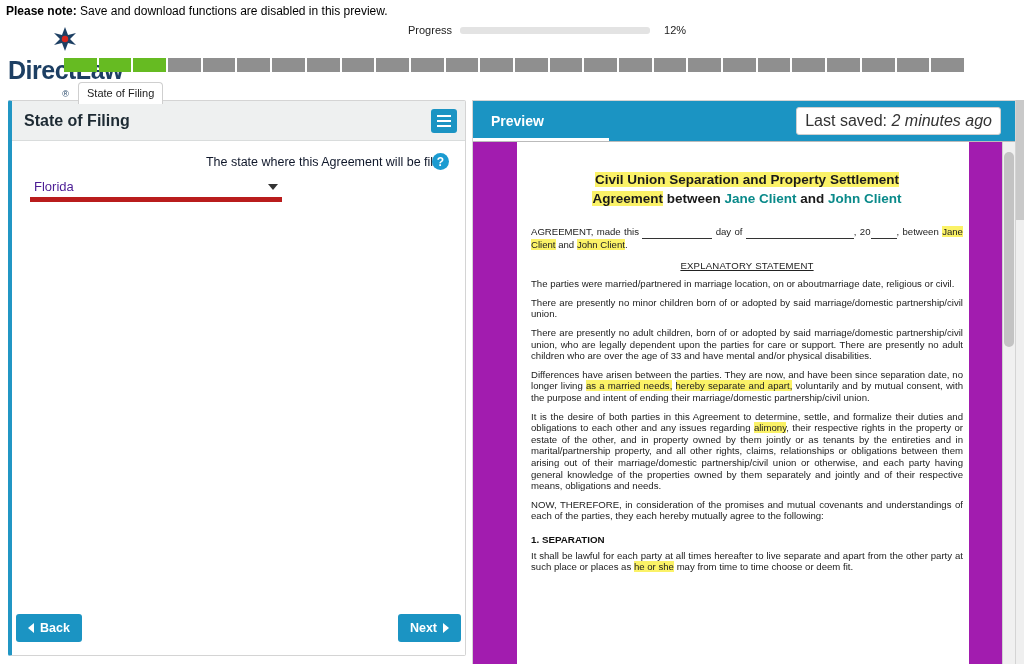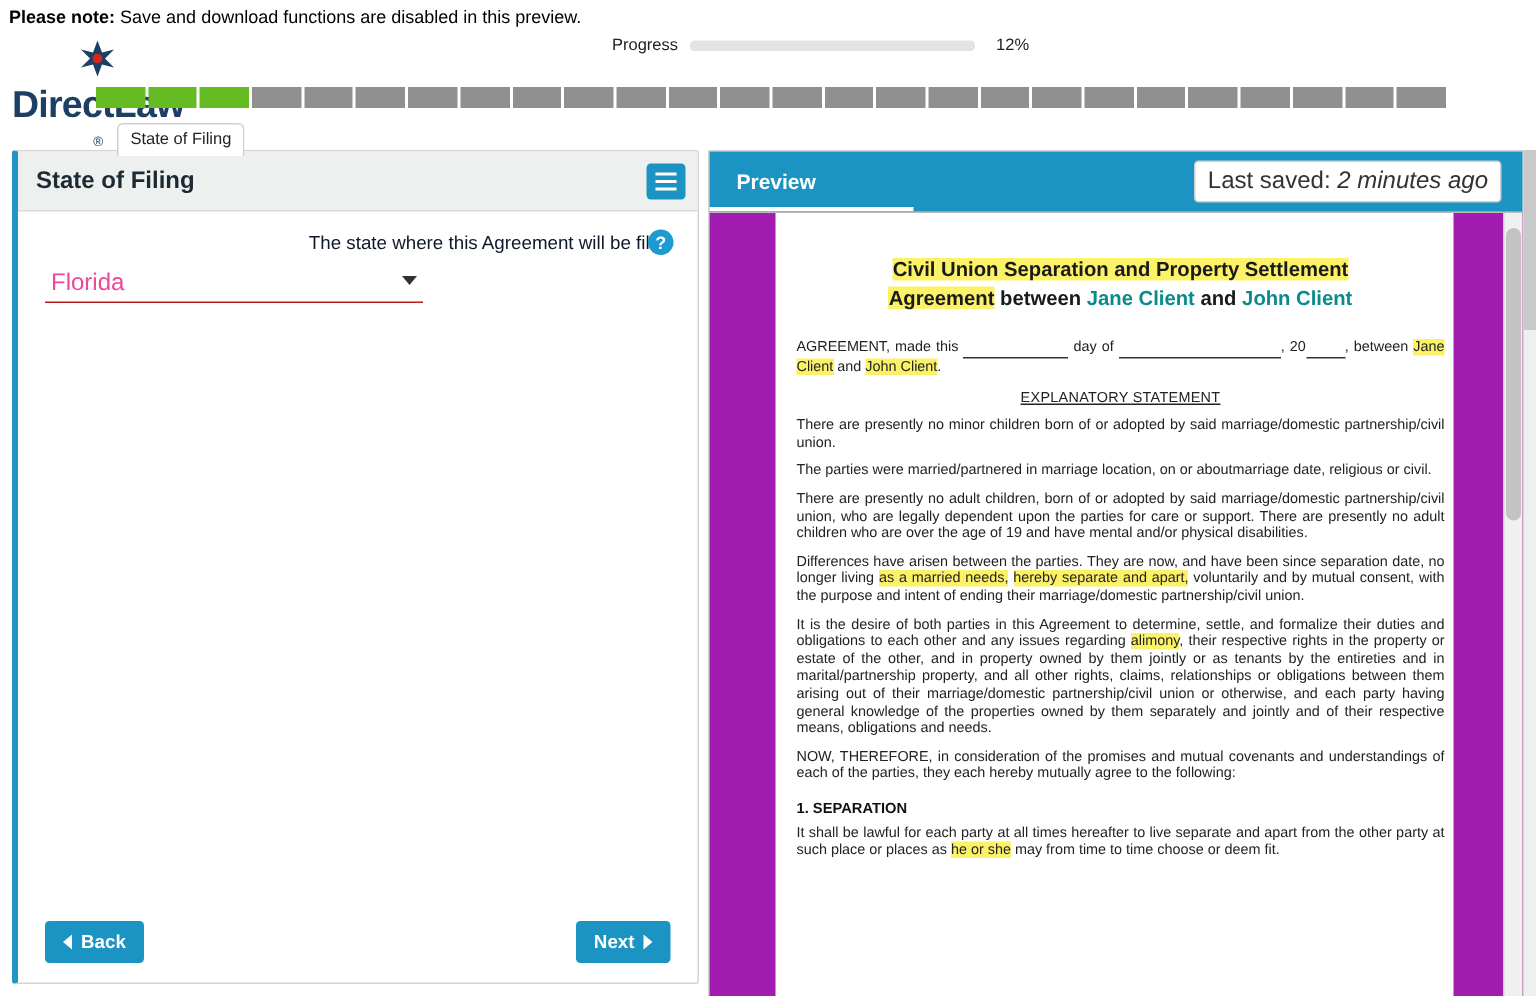--- a/index.html
+++ b/index.html
@@ -85,37 +85,37 @@
   .form-body { padding: 14px 18px 0 18px; position: relative; height: 470px; }
   .field-label { font-size: 12.5px; color: #0f172a; margin-bottom: 7px; text-align: right; }
   .help-icon {
     position: absolute; right: 16px; top: 12px;
     width: 17px; height: 17px; border-radius: 50%;
     background: #1b9bd1; color: #fff; font-size: 12px; font-weight: bold;
     display: flex; align-items: center; justify-content: center; cursor: pointer;
   }
   .select-wrap { width: 252px; position: relative; }
   select.state-select {
-    width: 252px; height: 26px; font-size: 16px; color: #ec4899;
-    border: none; border-bottom: 1px solid #b91c1c; background: transparent;
+    width: 252px; height: 26px; font-size: 13px; color: #4c1d95;
+    border: none; border-bottom: 5px solid #b91c1c; background: transparent;
     padding-left: 4px; outline: none;
     -webkit-appearance: none; appearance: none;
     font-family: "Liberation Sans", sans-serif;
   }
   .select-caret {
     position: absolute; right: 4px; top: 8px;
     width: 0; height: 0; border-left: 5px solid transparent;
     border-right: 5px solid transparent; border-top: 6px solid #333;
     pointer-events: none;
   }
 
   .left-footer {
     position: absolute; bottom: 0; left: 0; width: 100%; height: 54px;
     display: flex; align-items: center; justify-content: space-between;
-    padding: 0 18px;
+    padding: 0 4px;
   }
   .btn {
     border: none; border-radius: 3px; color: #fff; font-size: 12.5px;
     font-weight: bold; cursor: pointer; display: flex; align-items: center;
     gap: 6px; padding: 7px 12px; font-family: "Liberation Sans", sans-serif;
   }
   .btn-back { background: #1b94c3; }
   .btn-next { background: #1b94c3; }
   .chev {
     display: inline-block; width: 0; height: 0;
@@ -314,23 +314,23 @@
             <span class="blank" style="width:70px">&nbsp;</span>
             <span>day of</span>
             <span class="blank" style="width:108px">&nbsp;</span><span>, 20</span><span class="blank" style="width:26px">&nbsp;</span><span>, between</span>
             <span class="hl">Jane Client</span>
             <span>and</span>
             <span class="hl">John Client</span><span>.</span>
           </p>
 
           <div class="center-underline">EXPLANATORY STATEMENT</div>
 
+          <p class="doc-p">The parties were married/partnered in marriage location, on or aboutmarriage date, religious or civil.</p>
           <p class="doc-p">There are presently no minor children born of or adopted by said marriage/domestic partnership/civil union.</p>
-          <p class="doc-p">The parties were married/partnered in marriage location, on or aboutmarriage date, religious or civil.</p>
-          <p class="doc-p">There are presently no adult children, born of or adopted by said marriage/domestic partnership/civil union, who are legally dependent upon the parties for care or support. There are presently no adult children who are over the age of 19 and have mental and/or physical disabilities.</p>
+          <p class="doc-p">There are presently no adult children, born of or adopted by said marriage/domestic partnership/civil union, who are legally dependent upon the parties for care or support. There are presently no adult children who are over the age of 33 and have mental and/or physical disabilities.</p>
 
           <p class="doc-p">
             <span>Differences have arisen between the parties. They are now, and have been since separation date, no longer living</span>
             <span class="hl">as a married needs,</span>
             <span class="hl">hereby separate and apart,</span>
             <span>voluntarily and by mutual consent, with the purpose and intent of ending their marriage/domestic partnership/civil union.</span>
           </p>
 
           <p class="doc-p">
             <span>It is the desire of both parties in this Agreement to determine, settle, and formalize their duties and obligations to each other and any issues regarding</span>

